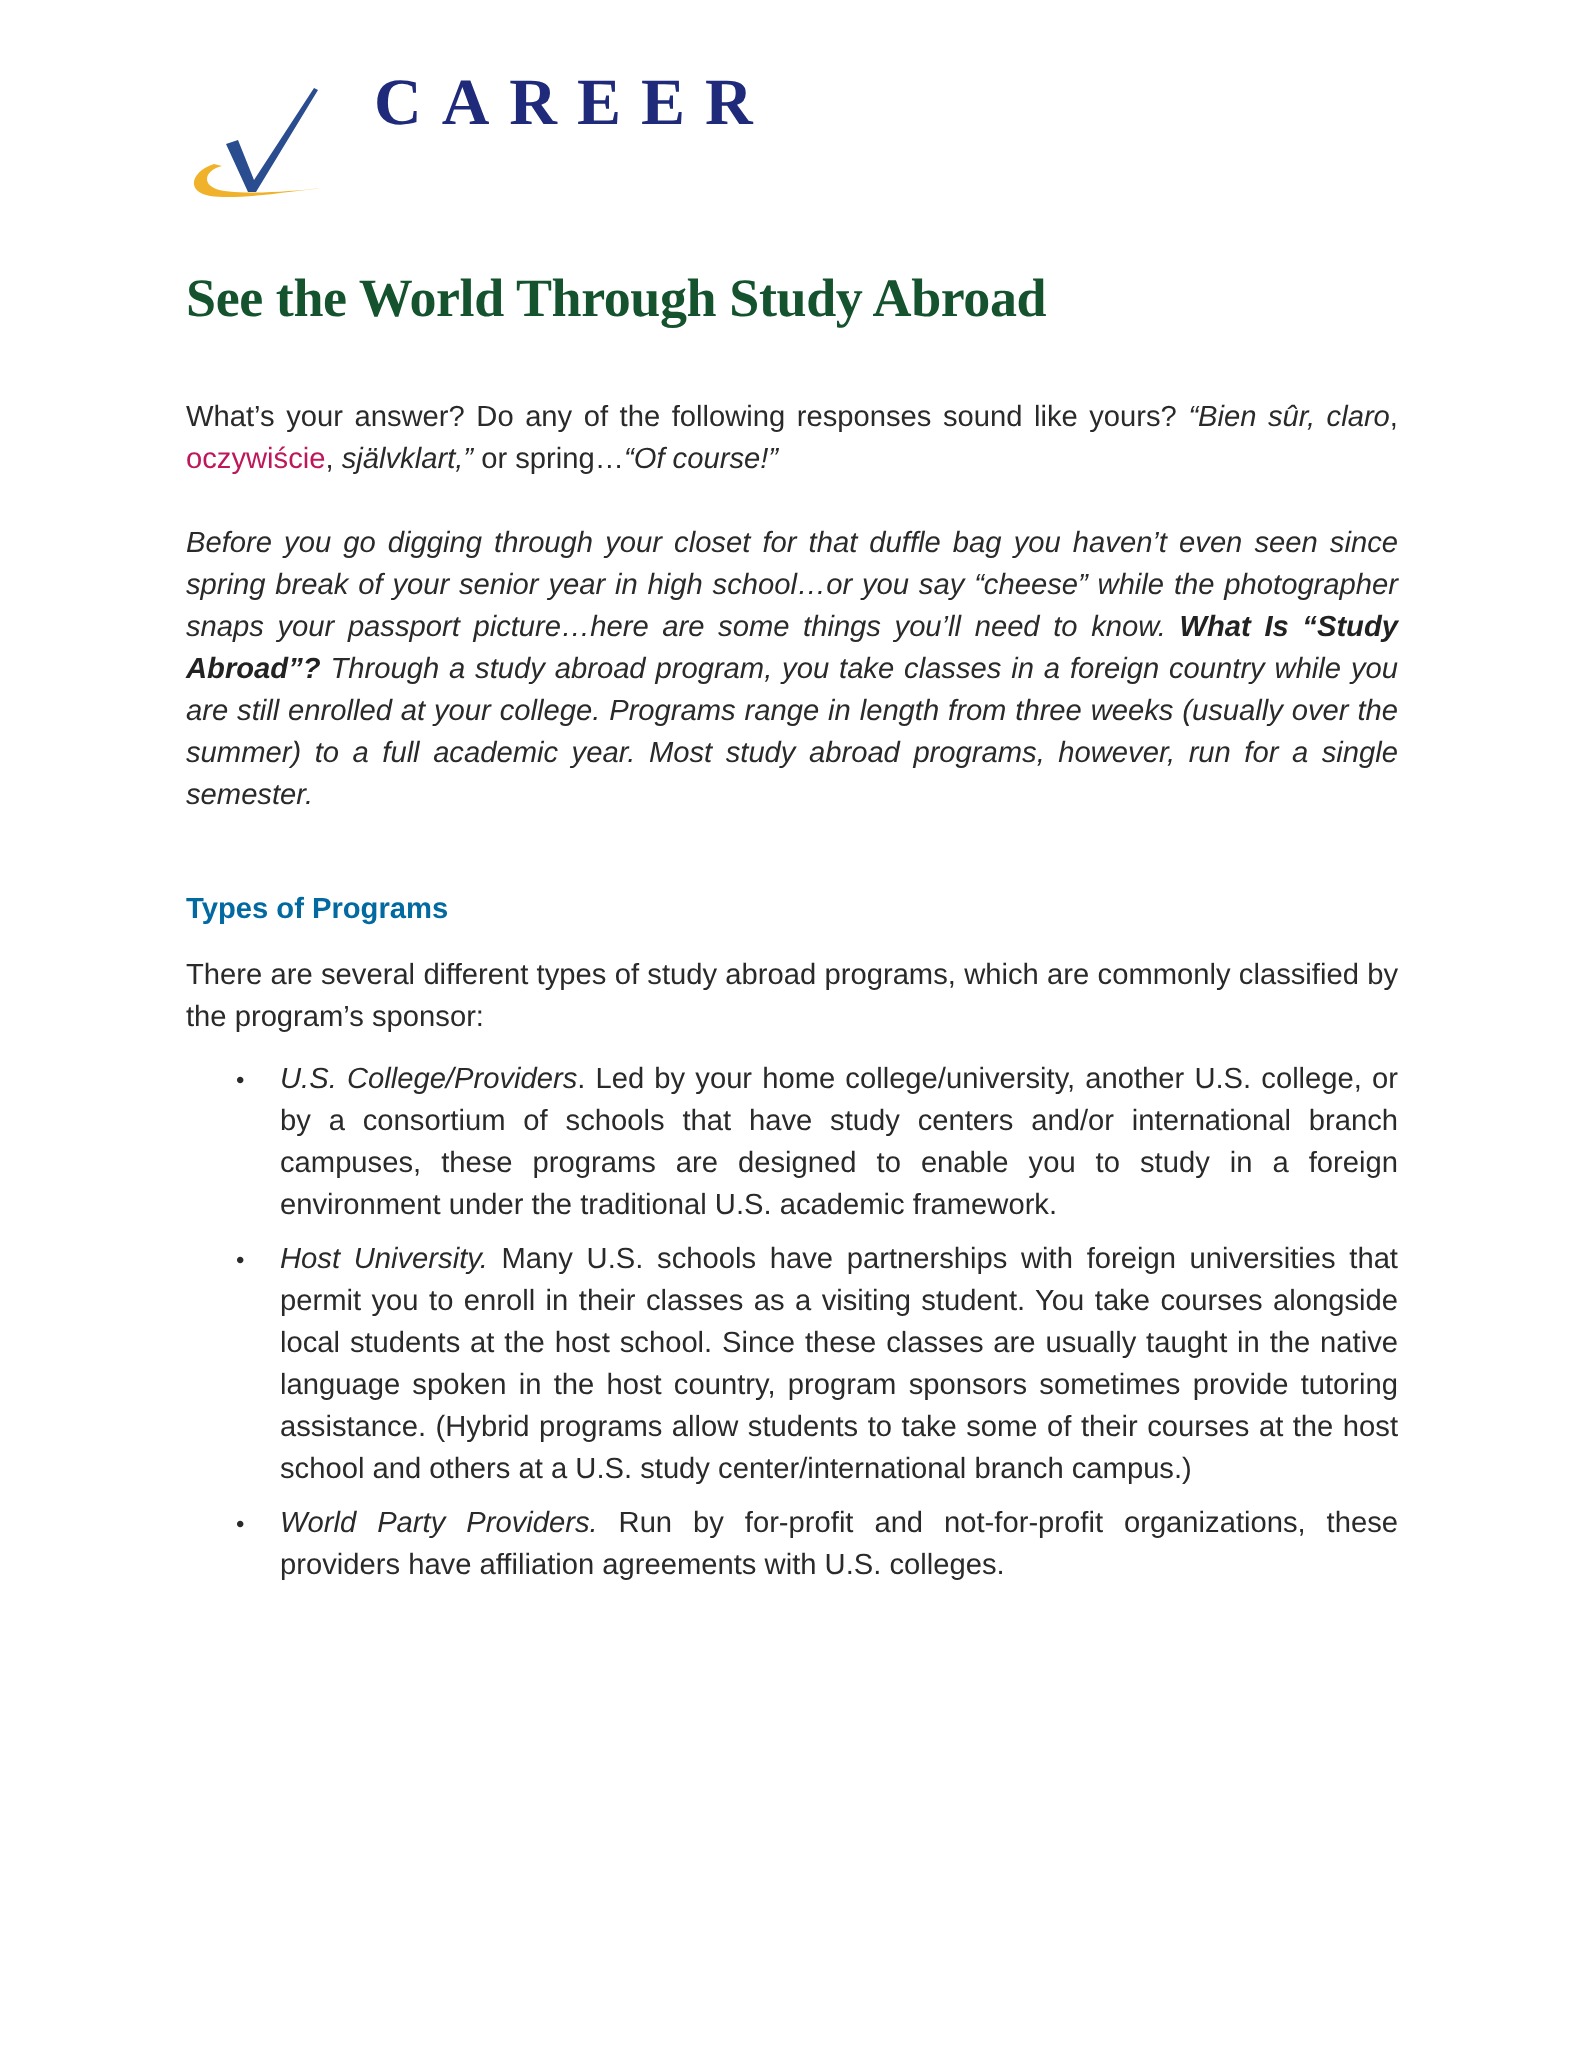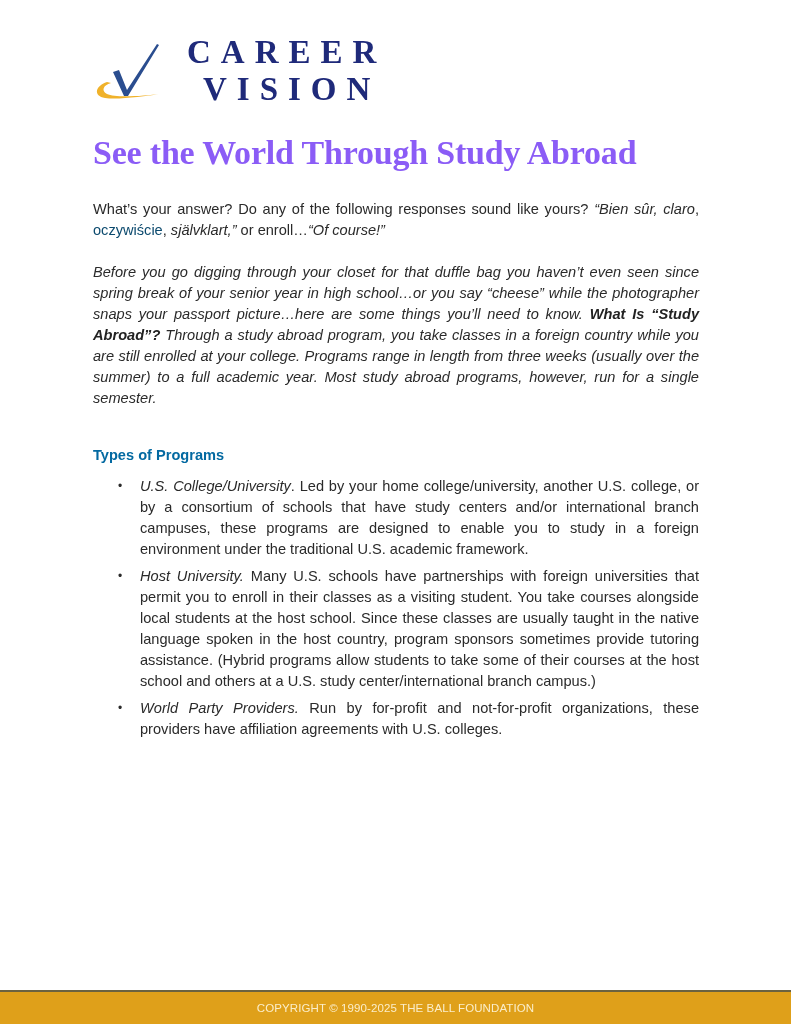--- a/index.html
+++ b/index.html
@@ -51,22 +51,22 @@
     }
 
     
     .title {
       position: absolute;
       left: 93px;
       top: 134px;
       margin: 0;
       font-family: "Liberation Serif", serif;
       font-weight: bold;
-      font-size: 34px;
-      color: #8b5cf6;
+      font-size: 27px;
+      color: #14532d;
       letter-spacing: -0.2px;
     }
 
     .content {
       position: absolute;
       left: 93px;
       top: 178px;
       width: 606px;
       font-size: 14.6px;
       line-height: 21px;
@@ -81,21 +81,21 @@
     .p3 { margin-top: 21px !important; font-style: italic; }
     .p3 .bold-lead { font-weight: bold; color: #222; }
     .section-heading {
       margin-top: 36px !important;
       font-weight: bold;
       font-size: 14.6px;
       color: #0369a1;
     }
     .p4 { margin-top: 12px !important; }
     .emph { font-style: italic; }
-    .plain-dark { color: #0c4a6e; }
+    .plain-dark { color: #be185d; }
 
     ul.programs {
       list-style: none;
       margin: 10px 0 0 0;
       padding: 0 0 0 47px;
     }
     ul.programs li {
       position: relative;
       text-align: justify;
       margin-bottom: 6px;
@@ -138,52 +138,49 @@
     <div class="logo-mark">
       <svg width="72" height="68" viewBox="0 0 72 68">
 
         <path d="M14 44 C2 48, 0 58, 12 60 C26 62, 50 58, 68 56 C50 58, 22 60, 14 56 C8 53, 10 47, 18 45 Z" fill="#f0b22a"></path>
 
         <path d="M20 34 L26 32 L34 52 L64 6 L66 7 L35 58 L31 58 Z" fill="#2a4d8f"></path>
       </svg>
     </div>
     <div class="logo-text">
       <span>CAREER</span>
-      <span class="line2">VISION</span>
     </div>
   </div>
 
   <h1 class="title">See the World Through Study Abroad</h1>
 
   <div class="content">
 
     <p class="p2">
-      <span>What’s your answer? Do any of the following responses sound like yours? </span><span class="emph">“Bien sûr, claro</span><span>, </span><span class="plain-dark">oczywiście</span><span>, </span><span class="emph">självklart,”</span><span> or enroll…</span><span class="emph">“Of course!”</span>
+      <span>What’s your answer? Do any of the following responses sound like yours? </span><span class="emph">“Bien sûr, claro</span><span>, </span><span class="plain-dark">oczywiście</span><span>, </span><span class="emph">självklart,”</span><span> or spring…</span><span class="emph">“Of course!”</span>
     </p>
 
     <p class="p3">
       <span>Before you go digging through your closet for that duffle bag you haven’t even seen since spring break of your senior year in high school…or you say “cheese” while the photographer snaps your passport picture…here are some things you’ll need to know. </span><span class="bold-lead">What Is “Study Abroad”?</span><span> Through a study abroad program, you take classes in a foreign country while you are still enrolled at your college. Programs range in length from three weeks (usually over the summer) to a full academic year. Most study abroad programs, however, run for a single semester.</span>
     </p>
 
     <p class="section-heading">Types of Programs</p>
 
+    <p class="p4">There are several different types of study abroad programs, which are commonly classified by the program’s sponsor:</p>
 
     <ul class="programs">
       <li>
         <span class="bullet">•</span>
-        <span class="emph">U.S. College/University</span><span>. Led by your home college/university, another U.S. college, or by a consortium of schools that have study centers and/or international branch campuses, these programs are designed to enable you to study in a foreign environment under the traditional U.S. academic framework.</span>
+        <span class="emph">U.S. College/Providers</span><span>. Led by your home college/university, another U.S. college, or by a consortium of schools that have study centers and/or international branch campuses, these programs are designed to enable you to study in a foreign environment under the traditional U.S. academic framework.</span>
       </li>
       <li>
         <span class="bullet">•</span>
         <span class="emph">Host University.</span><span> Many U.S. schools have partnerships with foreign universities that permit you to enroll in their classes as a visiting student. You take courses alongside local students at the host school. Since these classes are usually taught in the native language spoken in the host country, program sponsors sometimes provide tutoring assistance. (Hybrid programs allow students to take some of their courses at the host school and others at a U.S. study center/international branch campus.)</span>
       </li>
       <li>
         <span class="bullet">•</span>
         <span class="emph">World Party Providers.</span><span> Run by for-profit and not-for-profit organizations, these providers have affiliation agreements with U.S. colleges.</span>
       </li>
     </ul>
 
   </div>
 
-  <div class="footer">
-    <span>COPYRIGHT © 1990-2025 THE BALL FOUNDATION</span>
-  </div>
 </div>
 
 </body></html>

